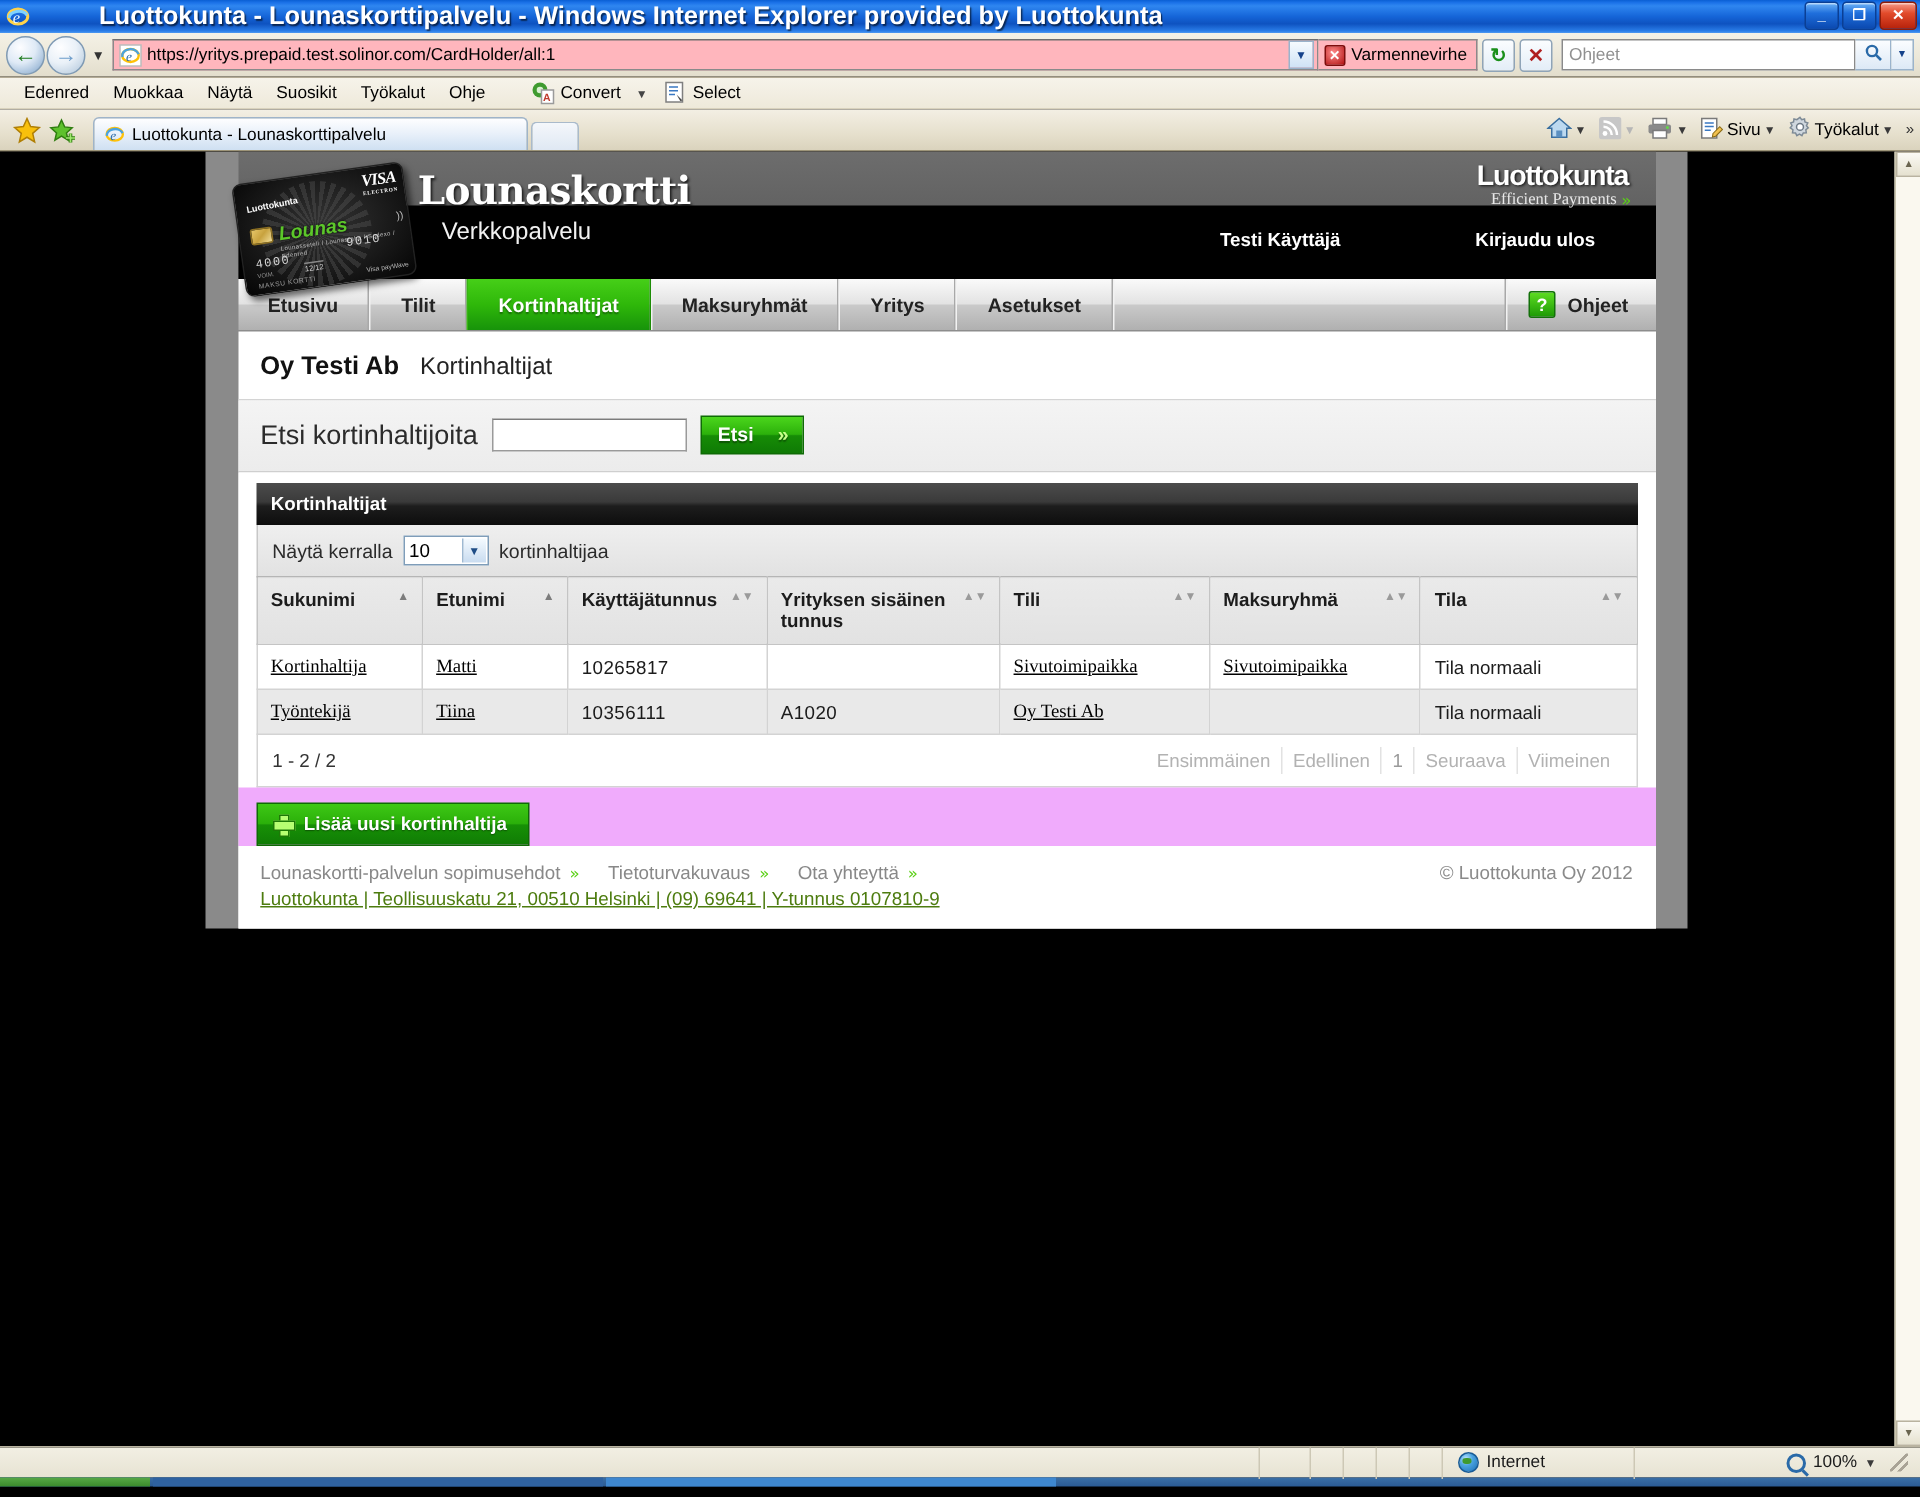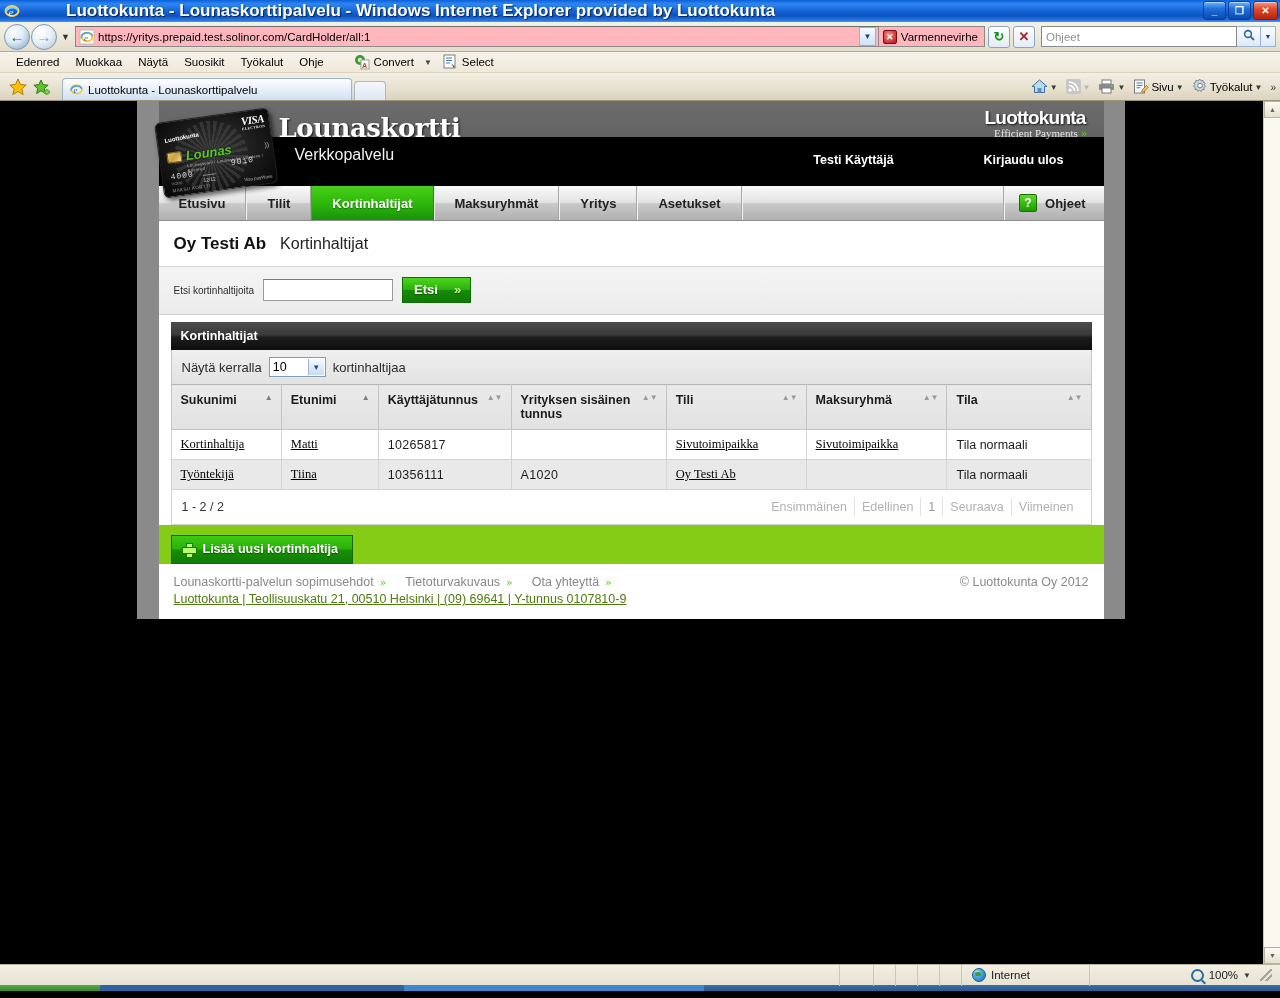--- a/index.html
+++ b/index.html
@@ -343,21 +343,21 @@
   }
   .pagehead .co { font-size: 17px; font-weight: bold; color: #111; font-family:"Liberation Sans", sans-serif;}
   .pagehead .pg { font-size: 16px; color: #222; font-family:"Liberation Sans", sans-serif;}
 
   .searchrow {
     background: linear-gradient(to bottom, #f4f4f4 0%, #ececec 100%);
     padding: 10px 15px 11px 15px;
     display: flex; align-items: center; gap: 9px;
     border-bottom: 1px solid #cfcfcf;
   }
-  .searchrow label { font-size: 10px; color: #2b2b2b; }
+  .searchrow label { font-size: 18px; color: #2b2b2b; }
   .searchrow input {
     width: 130px; height: 22px;
     border: 1px solid #9a9a9a; border-top-color: #7c7c7c;
     background: #fff; font-size: 13px; padding: 0 3px;
     font-family: "Liberation Sans", sans-serif;
   }
   .btn-green {
     border: 1px solid #0e6b05;
     background: linear-gradient(to bottom, #4bd61c 0%, #2cb10b 48%, #168c06 52%, #0f7a05 100%);
     color: #fff; font-size: 13px; font-weight: bold;
@@ -439,21 +439,21 @@
   }
   .pagerow .count { font-family: "Liberation Sans", sans-serif; }
   .pager { margin-left: auto; display: flex; }
   .pager span {
     padding: 2px 7px; color: #b2b2b2; font-size: 12.5px;
     border-left: 1px solid #e2e2e2;
   }
   .pager span:first-child { border-left: none; }
   .pager span.cur { color: #9b9b9b; }
 
-  .addrow { padding: 10px 12px 0 12px; background:#84cc16;}
+  .addrow { padding: 10px 12px 0 12px; background:#f0abfc;}
   .btn-add {
     border: 1px solid #0e6b05;
     background: linear-gradient(to bottom, #3ec815 0%, #2bb00a 48%, #179006 52%, #107c05 100%);
     color: #fff; font-size: 12.5px; font-weight: bold;
     padding: 6px 14px 7px 10px;
     display: inline-flex; align-items: center; gap: 8px;
     text-shadow: 0 1px 1px rgba(0,0,0,.4);
     font-family: "Liberation Sans", sans-serif; cursor: pointer;
   }
   .plus {

